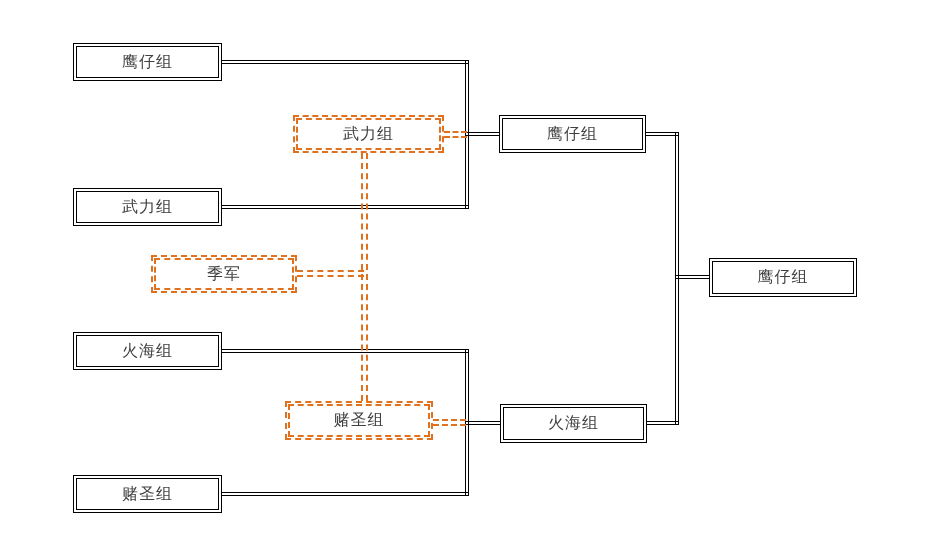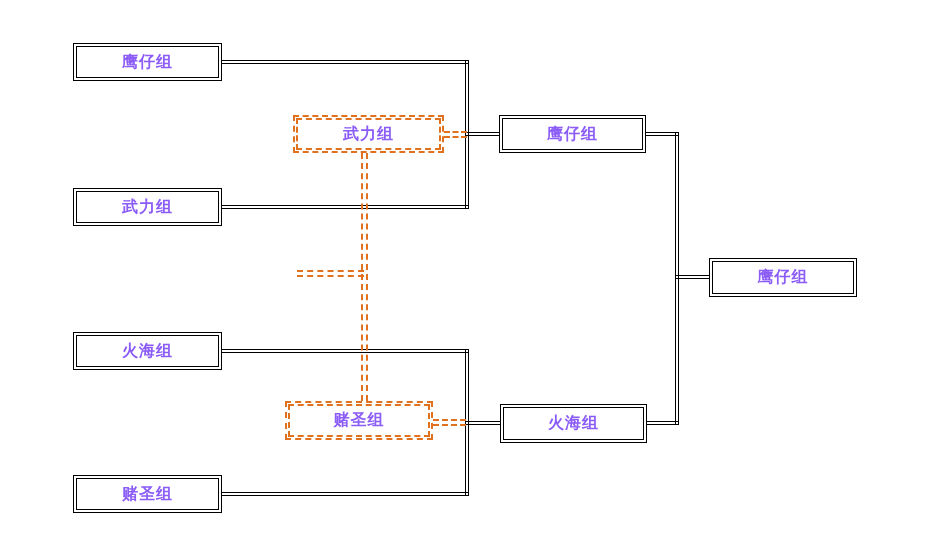--- a/index.html
+++ b/index.html
@@ -33,23 +33,23 @@
     box-sizing:border-box;
     background:#ffffff;
   }
   .dbox-in{
     border:2px dashed #e0721f;
     width:100%;height:100%;
     box-sizing:border-box;
     display:flex;align-items:center;justify-content:center;
   }
   .lbl{
-    font-weight:bold;
+    font-weight:normal;
     font-size:16px;
-    color:#8b5cf6;
+    color:#404040;
     letter-spacing:1px;
     white-space:nowrap;
   }
   
   .hline{
     position:absolute;height:4px;box-sizing:border-box;
     border-top:1px solid #000000;border-bottom:1px solid #000000;
   }
   .vline{
     position:absolute;width:4px;box-sizing:border-box;
@@ -106,20 +106,25 @@
     <div class="sbox-in">
       <span class="lbl">鹰仔组</span>
     </div>
   </div>
 
   <div class="dbox" style="left:293px;top:115px;width:151px;height:38px">
     <div class="dbox-in">
       <span class="lbl">武力组</span>
     </div>
   </div>
+  <div class="dbox" style="left:151px;top:255px;width:146px;height:38px">
+    <div class="dbox-in">
+      <span class="lbl">季军</span>
+    </div>
+  </div>
   <div class="dbox" style="left:285px;top:401px;width:148px;height:39px">
     <div class="dbox-in">
       <span class="lbl">赌圣组</span>
     </div>
   </div>
 
   <div class="hline" style="left:222px;top:60px;width:247px"></div>
   <div class="hline" style="left:222px;top:205px;width:247px"></div>
   <div class="vline" style="left:465px;top:60px;height:149px"></div>
   <div class="hline" style="left:465px;top:132px;width:34px"></div>

